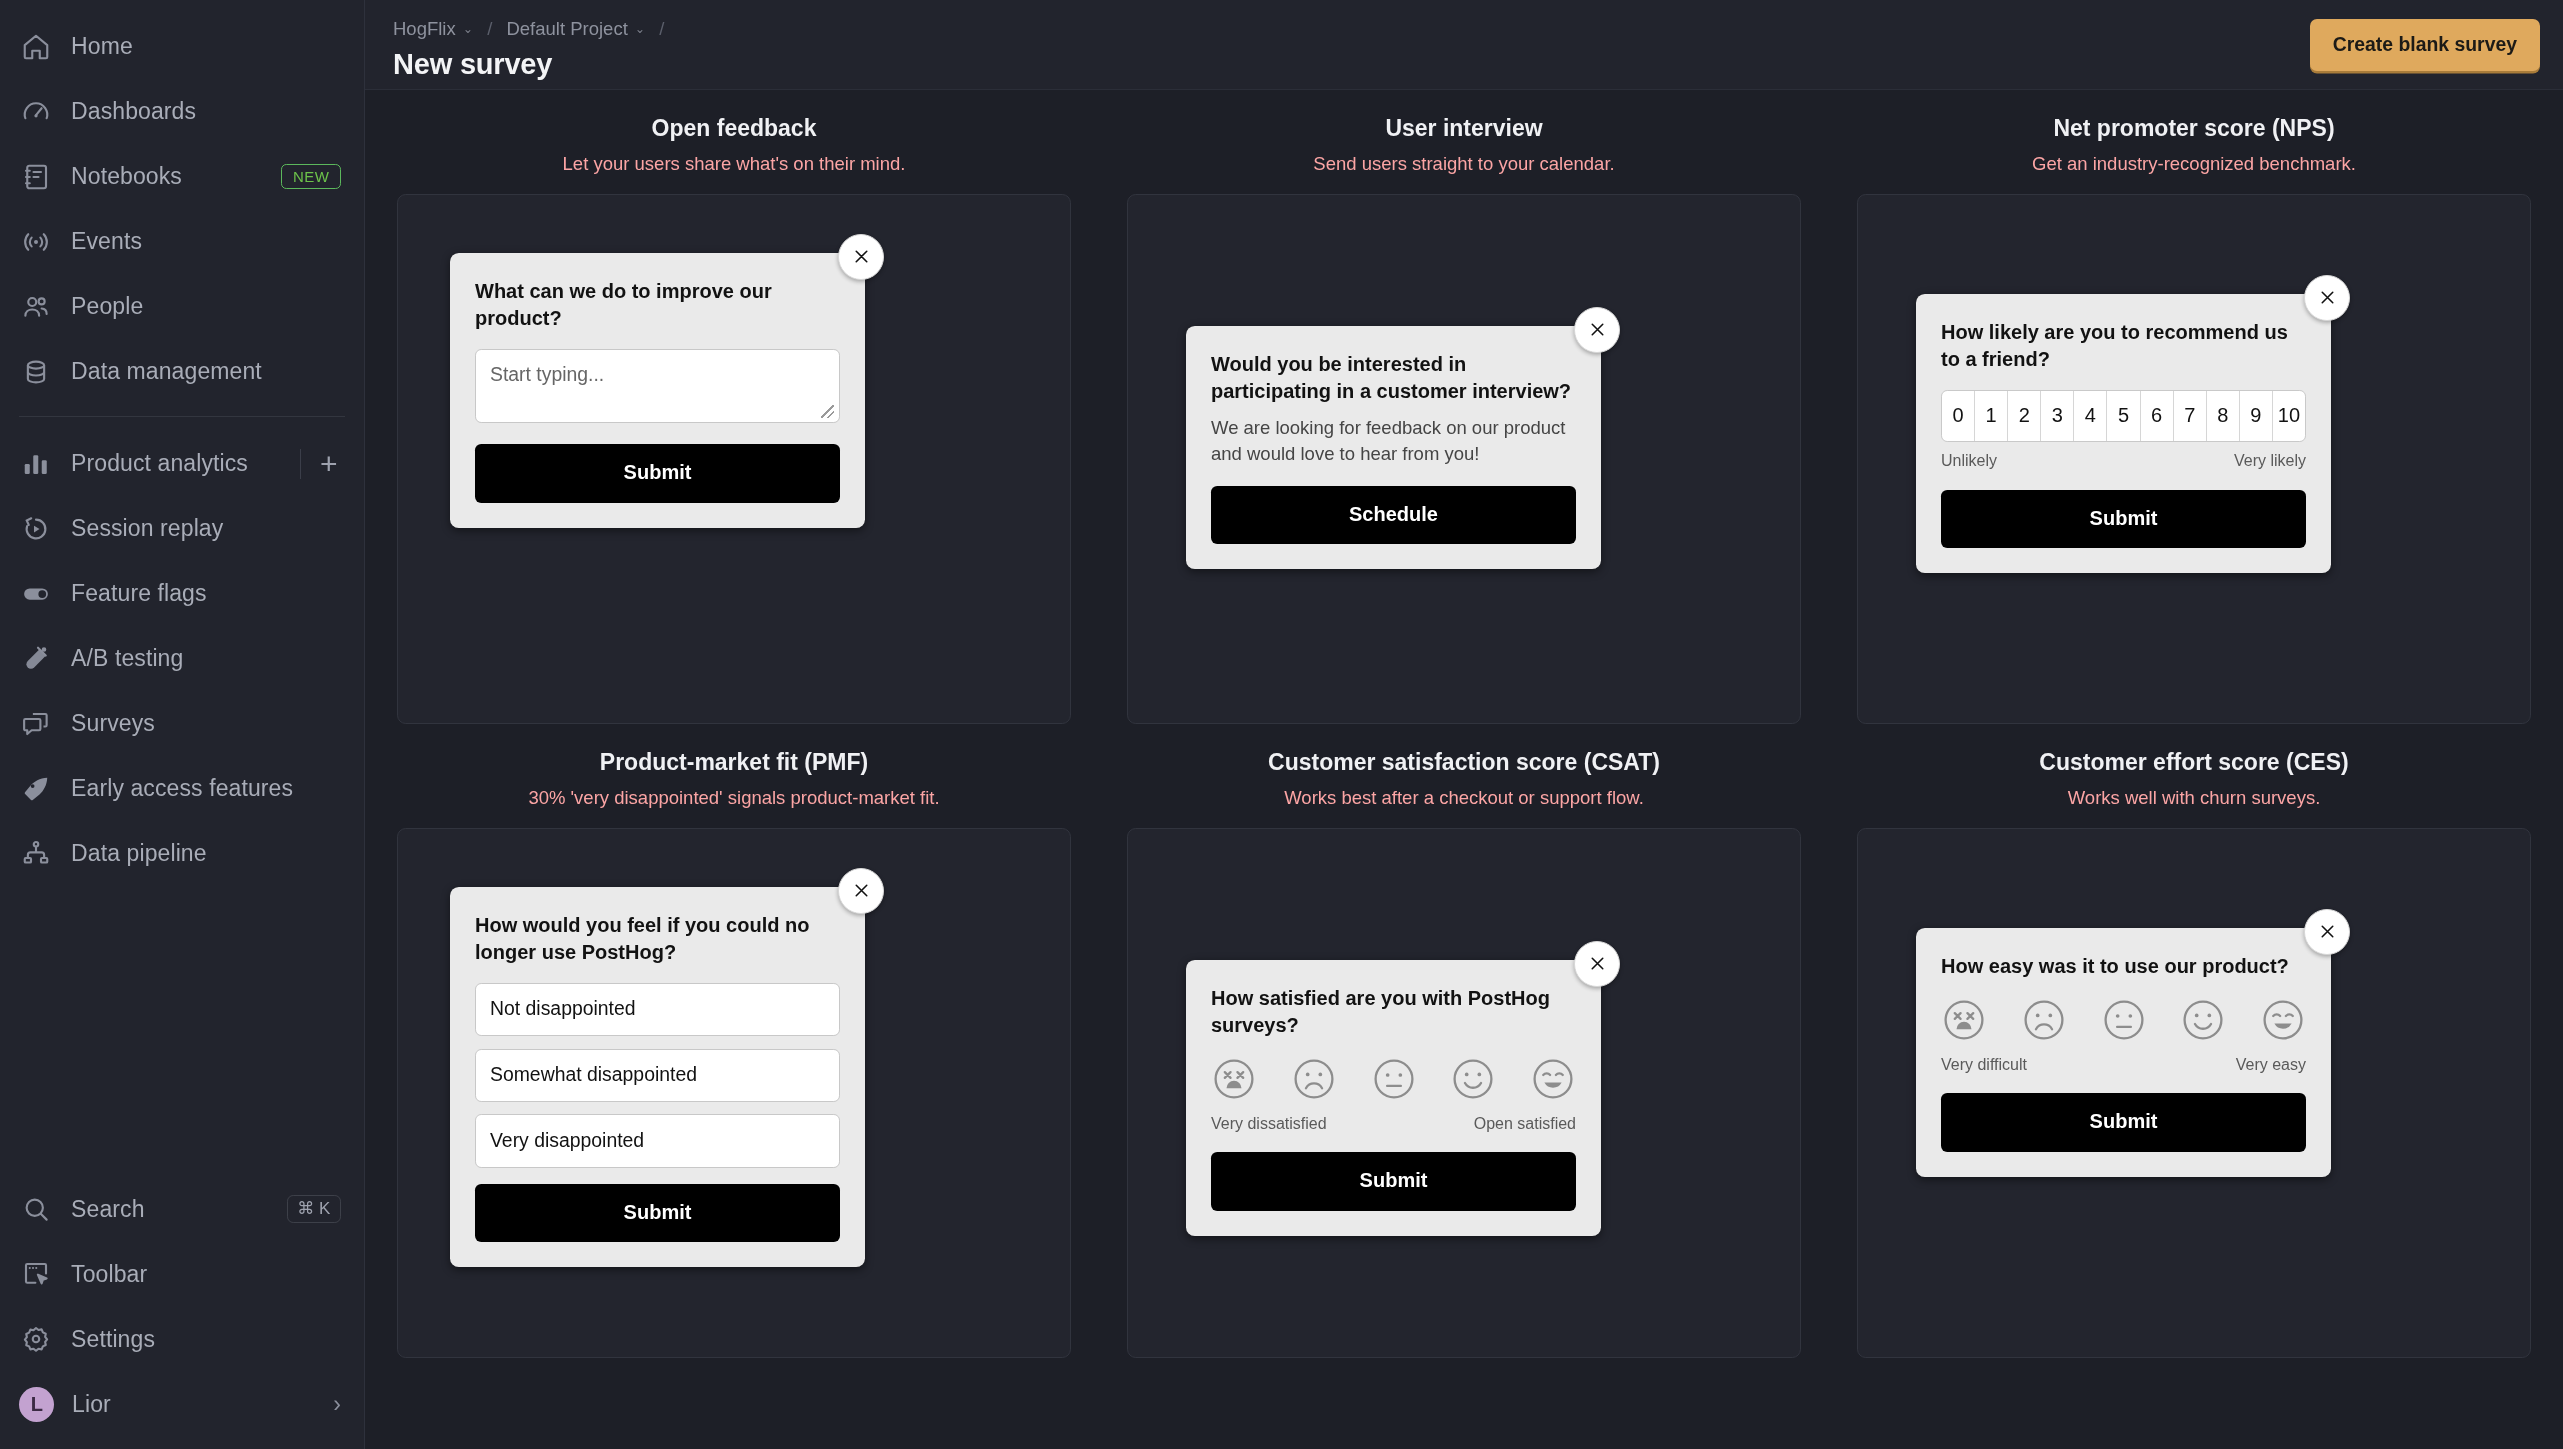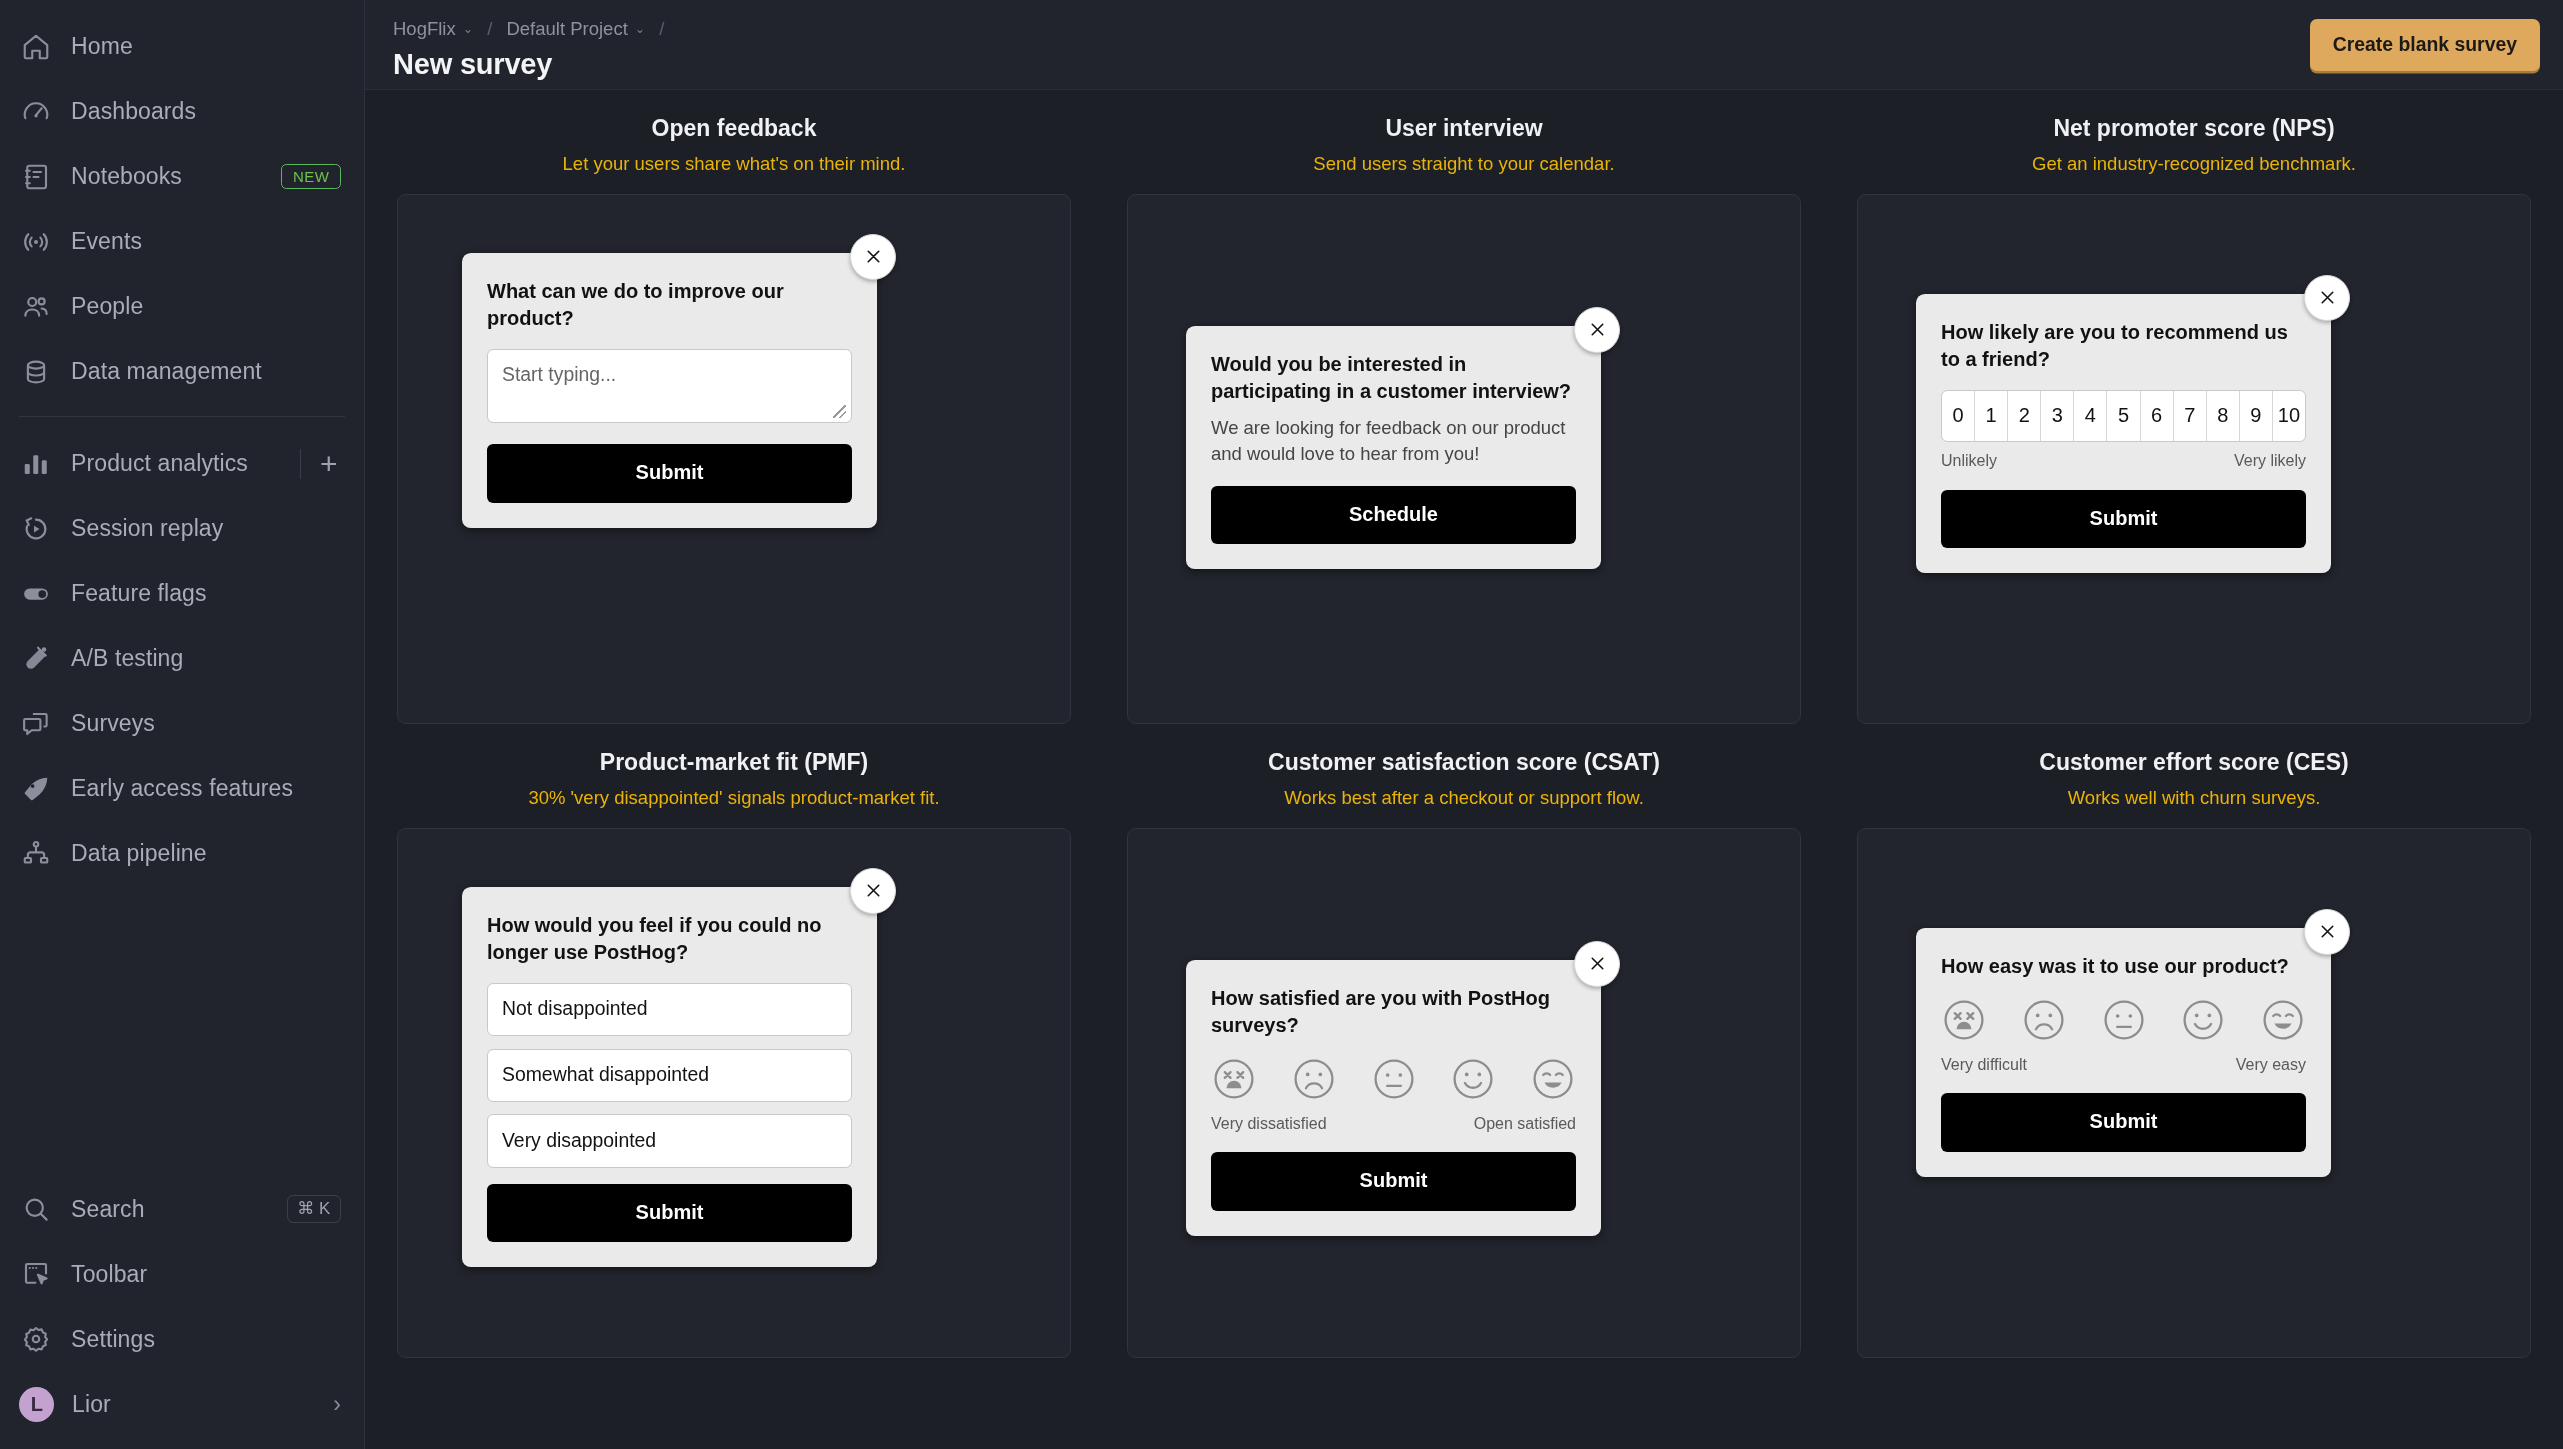--- a/index.html
+++ b/index.html
@@ -83,40 +83,40 @@
 
   
   .grid {
     display: grid;
     grid-template-columns: repeat(3, 1fr);
     column-gap: 56px; row-gap: 25px;
     padding: 25px 32px 0 32px;
   }
   .tmpl { display: flex; flex-direction: column; }
   .tmpl-title { font-size: 23px; font-weight: 700; color: #f0f1f4; text-align:center; margin-bottom: 10.6px;}
-  .tmpl-sub { font-size: 18.5px; color: #eab308; text-align:center; margin-bottom: 19.4px;}
+  .tmpl-sub { font-size: 18.5px; color: #fca5a5; text-align:center; margin-bottom: 19.4px;}
   .canvas {
     position: relative;
     height: 530px;
     background: #23252e;
     border: 0.9px solid #31343e;
     border-radius: 8.8px;
     cursor: pointer;
   }
 
   
   .popup {
     position: absolute;
     background: #eaeaea;
     border-radius: 8.8px;
     box-shadow: 0 2.6px 8.8px rgba(0,0,0,.45);
     padding: 25px 25px 25px 25px;
     width: 415px;
   }
-  .pop-a { left: 64px; top: 58px; }   
+  .pop-a { left: 52px; top: 58px; }   
   .pop-b { left: 58px; top: 131px; }  
   .pop-c { left: 58px; top: 99px; }  
   .q {
     font-size: 20px; font-weight: 700; color: #121212;
     line-height: 1.34; margin-bottom: 17.7px;
   }
   .desc { font-size: 18.5px; color: #454545; line-height:1.38; margin: -7px 0 19.4px 0; }
   .ta {
     background: #fff; border: 0.9px solid #c8c8c8; border-radius: 6.2px;
     height: 74px; padding: 12.4px 14px; color: #666; font-size: 19.4px;

